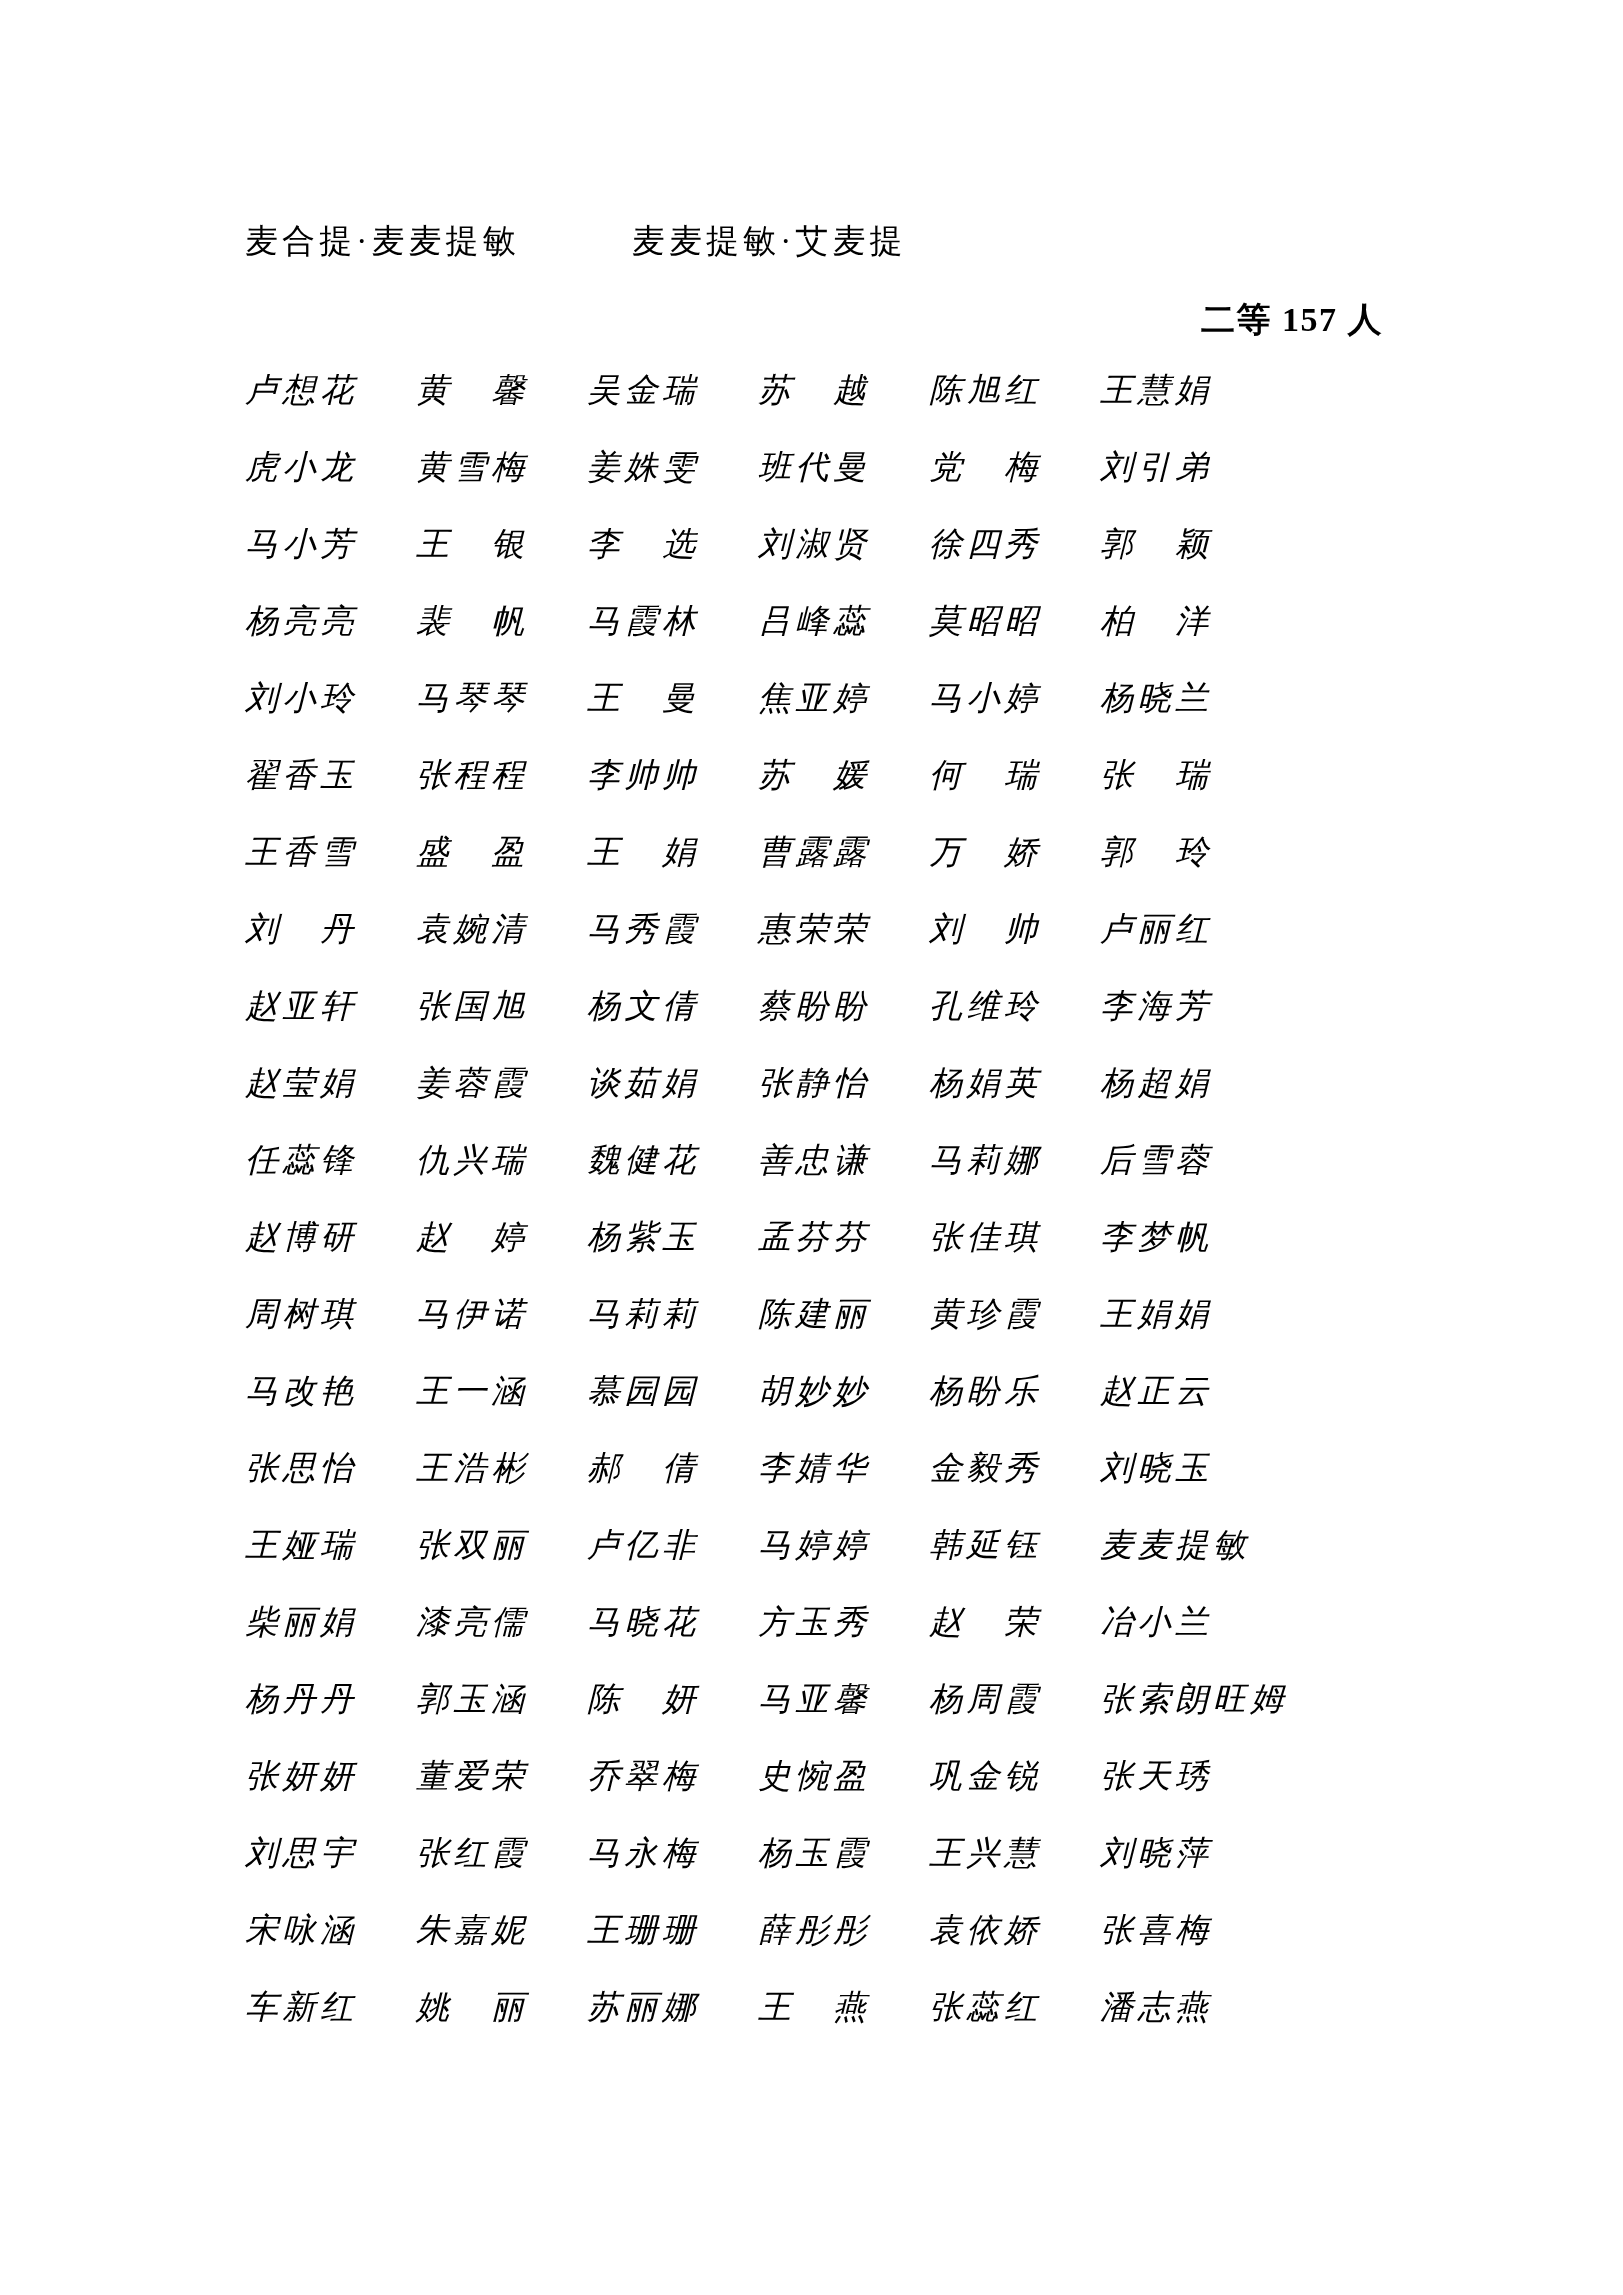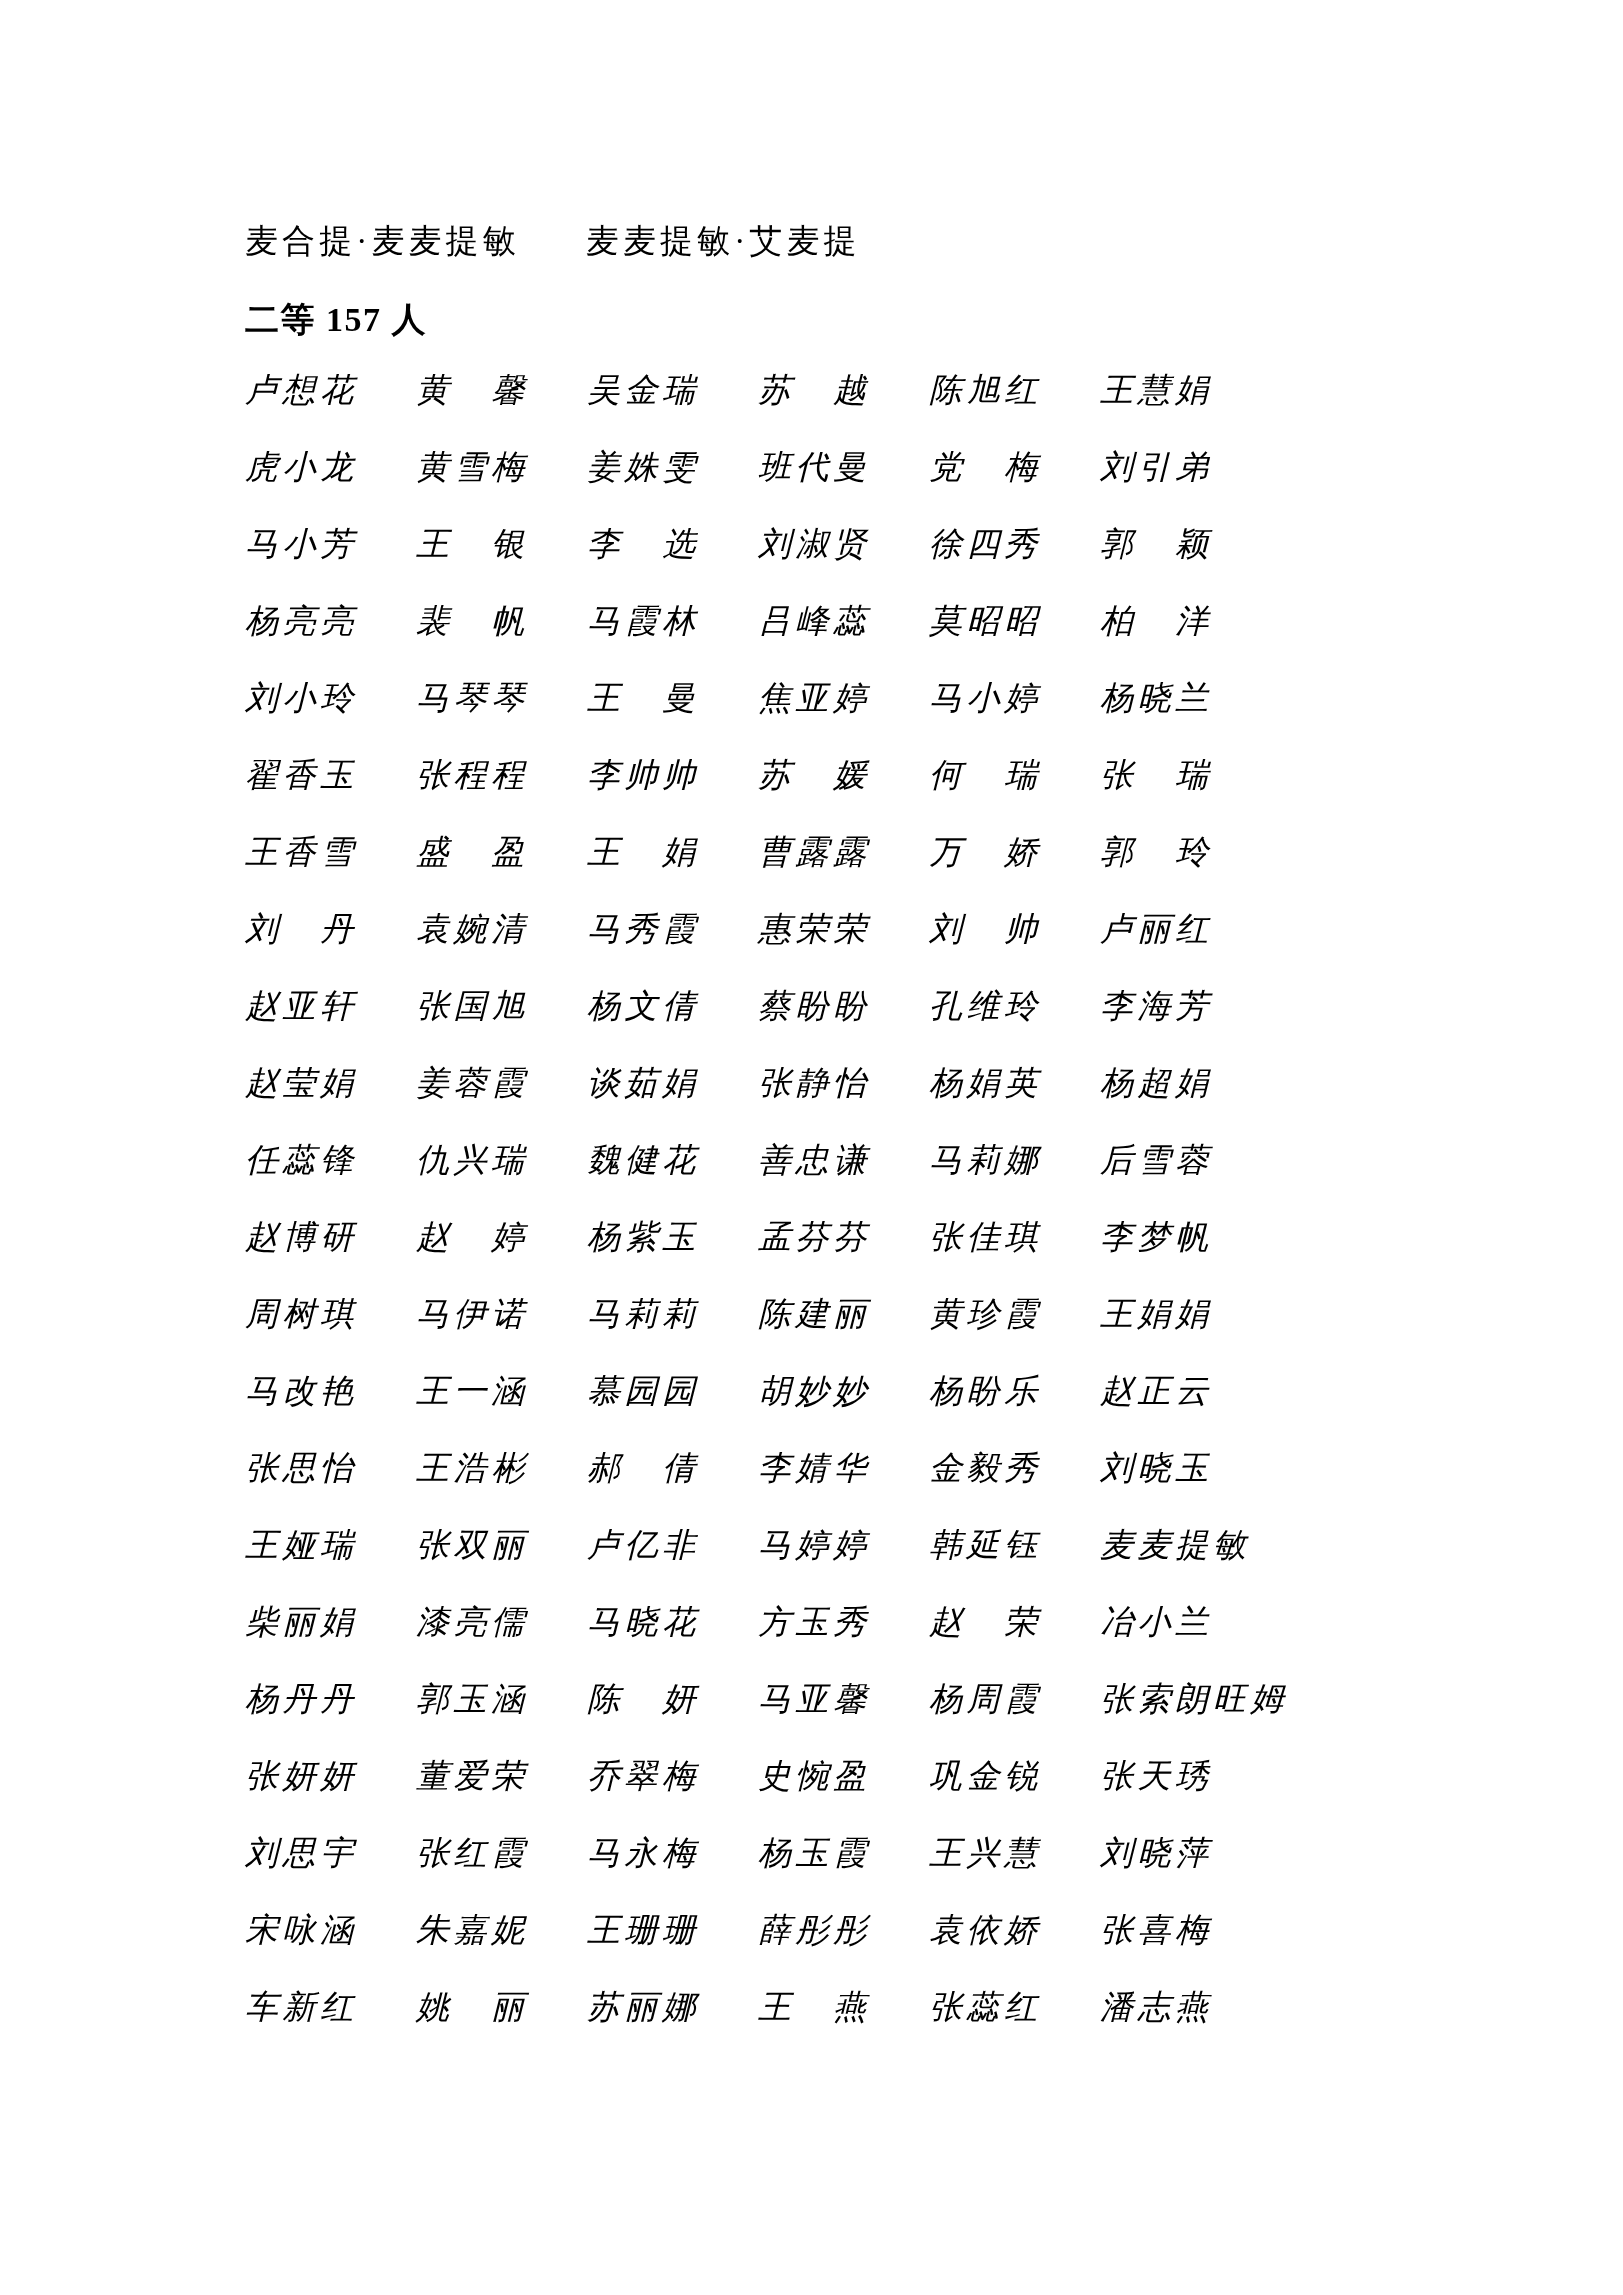--- a/index.html
+++ b/index.html
@@ -17,32 +17,32 @@
   .page {
     box-sizing: border-box;
     width: 1623px;
     height: 2295px;
     padding: 224px 240px 0 245px;
     background: #ffffff;
     overflow: hidden;
   }
   .header-line {
     display: flex;
-    gap: 66px;
+    gap: 112px;
     font-size: 33px;
     line-height: 35px;
     letter-spacing: 4.1px;
     white-space: nowrap;
   }
   .section-title {
     margin-top: 43px;
     font-size: 34px;
     line-height: 35px;
     font-weight: bold;
-    text-align: left;
+    text-align: right;
     letter-spacing: 1.5px;
   }
   .names-grid {
     margin-top: 15.3px;
     display: grid;
     grid-template-columns: repeat(5, 171px) auto;
     justify-content: start;
     font-style: italic;
   }
   .name-cell {

